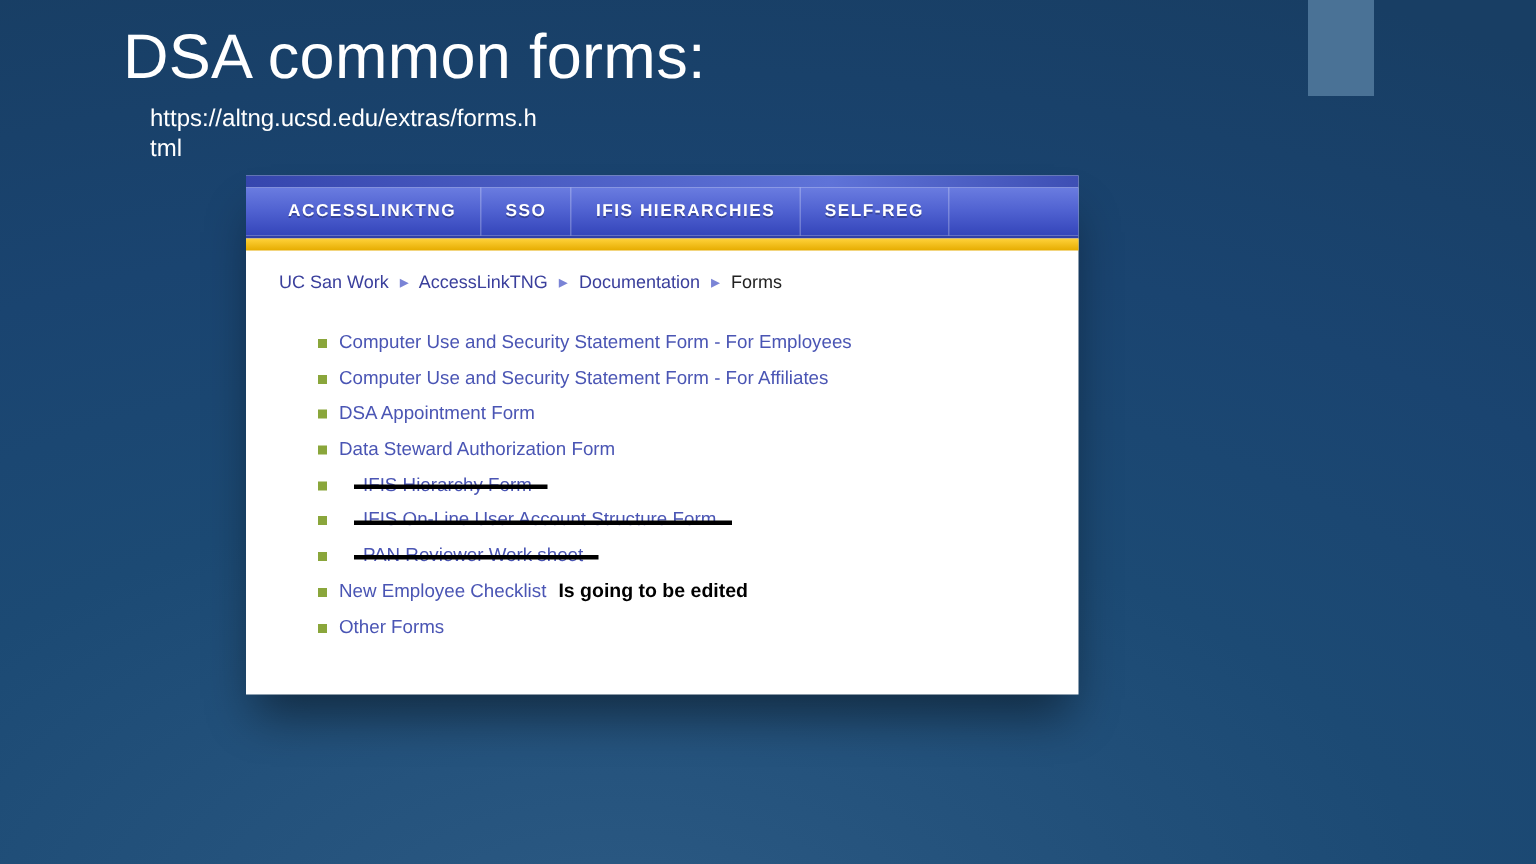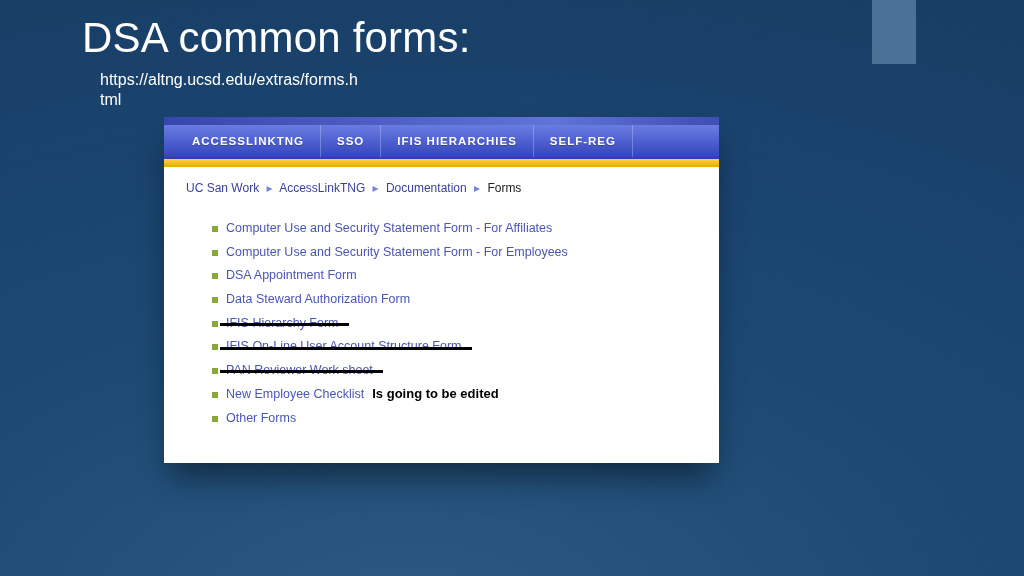--- a/index.html
+++ b/index.html
@@ -118,20 +118,21 @@
     flex: 0 0 6px;
     background: #8aa63b;
     margin-top: 5px;
   }
   .link {
     color: #4a55b4;
   }
   .struck {
     color: #4a55b4;
     position: relative;
+    margin-left: 16px;
   }
   .struck::after {
     content: "";
     position: absolute;
     left: -6px;
     right: -10px;
     top: 48%;
     height: 3px;
     background: #000;
   }
@@ -169,25 +170,25 @@
       <span>AccessLinkTNG</span>
       <span class="sep">▸</span>
       <span>Documentation</span>
       <span class="sep">▸</span>
       <b>Forms</b>
     </div>
 
     <div class="formlist" id="formlist">
         <div class="row">
           <div class="bullet"></div>
+          <span class="link">Computer Use and Security Statement Form - For Employees</span>
+        </div>
+        <div class="row">
+          <div class="bullet"></div>
           <span class="link">Computer Use and Security Statement Form - For Affiliates</span>
-        </div>
-        <div class="row">
-          <div class="bullet"></div>
-          <span class="link">Computer Use and Security Statement Form - For Employees</span>
         </div>
         <div class="row">
           <div class="bullet"></div>
           <span class="link">DSA Appointment Form</span>
         </div>
         <div class="row">
           <div class="bullet"></div>
           <span class="link">Data Steward Authorization Form</span>
         </div>
         <div class="row">

